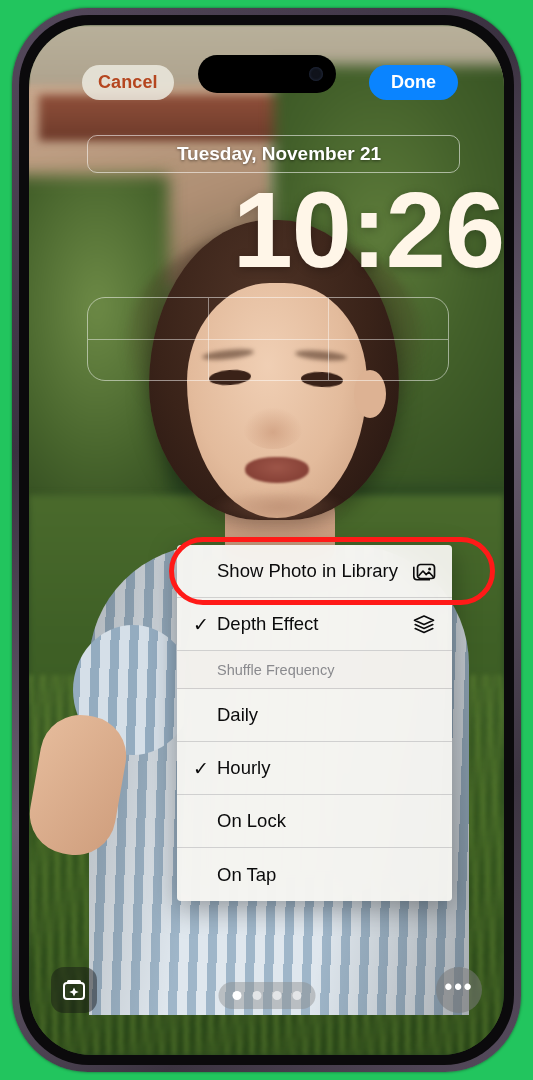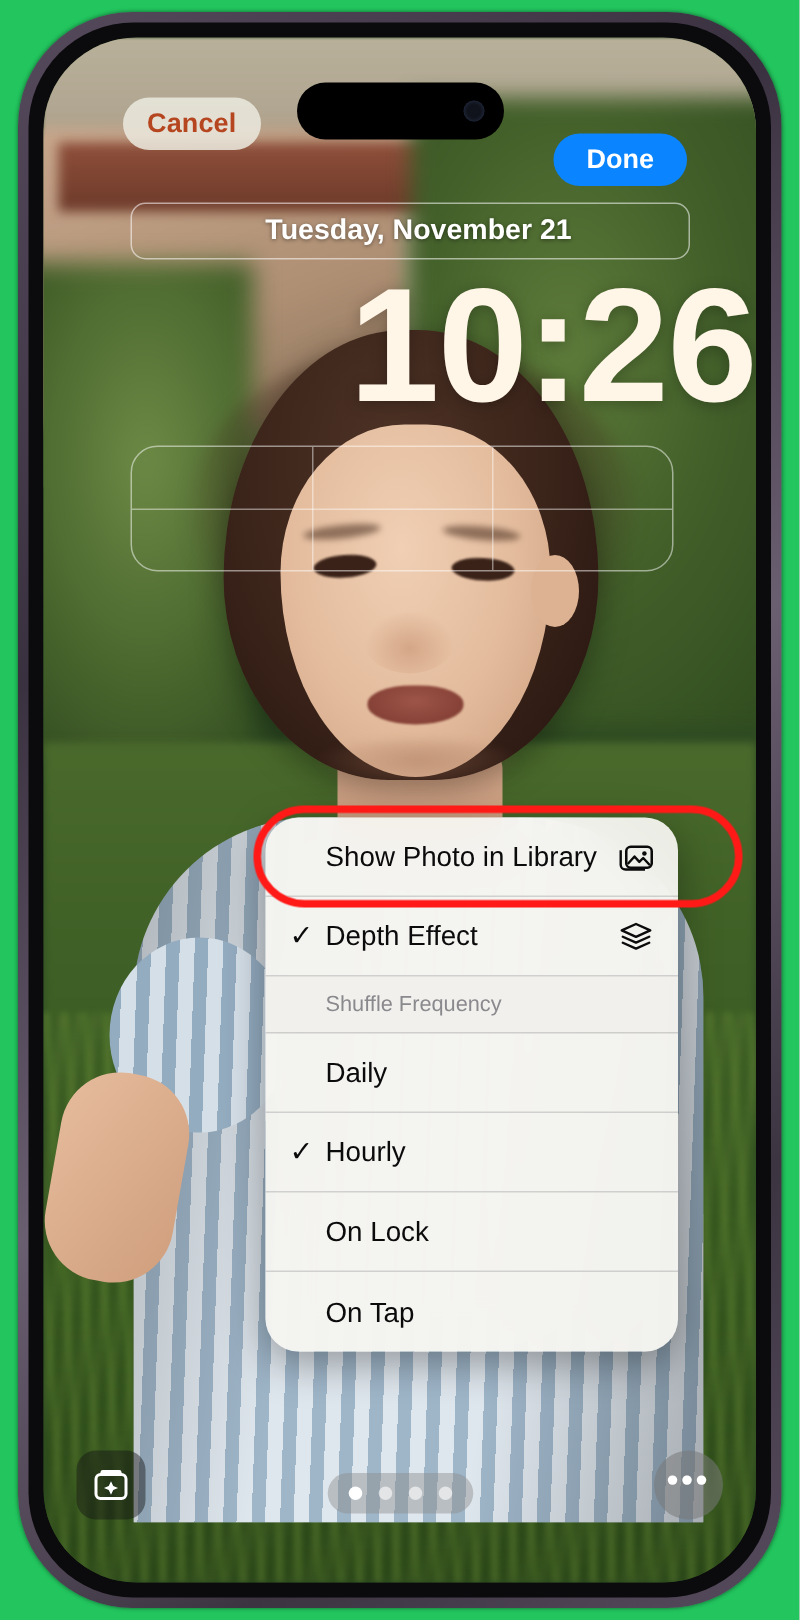--- a/index.html
+++ b/index.html
@@ -195,21 +195,20 @@
     letter-spacing: .1px;
   }
   .done-btn {
     position: absolute; right: 46px; top: 40px;
     padding: 7px 22px;
     background: #0a84ff;
     color: #ffffff;
     border-radius: 20px;
     font-size: 18px;
     font-weight: bold;
-    margin-top: 24px;
   }
   .dyn-island {
     position: absolute; left: 50%; top: 30px; transform: translateX(-50%);
     width: 138px; height: 38px; border-radius: 20px;
     background: #000000;
   }
   .dyn-island-cam {
     position: absolute; right: 13px; top: 12px; width: 14px; height: 14px;
     border-radius: 50%;
     background: #10131b;
@@ -290,21 +289,21 @@
     background: rgba(255,255,255,.6);
   }
   .page-dots .dot.active { background: #ffffff; }
 
   
   .ctx-menu {
     position: absolute;
     left: 148px;
     top: 520px;
     width: 275px;
-    border-radius: 22px;
+    border-radius: 4px;
     overflow: hidden;
     background: rgba(247,245,241,0.94);
     box-shadow: 0 8px 28px rgba(0,0,0,.35);
     backdrop-filter: blur(14px);
   }
   .ctx-item {
     position: relative;
     height: 53px;
     display: flex;
     align-items: center;

